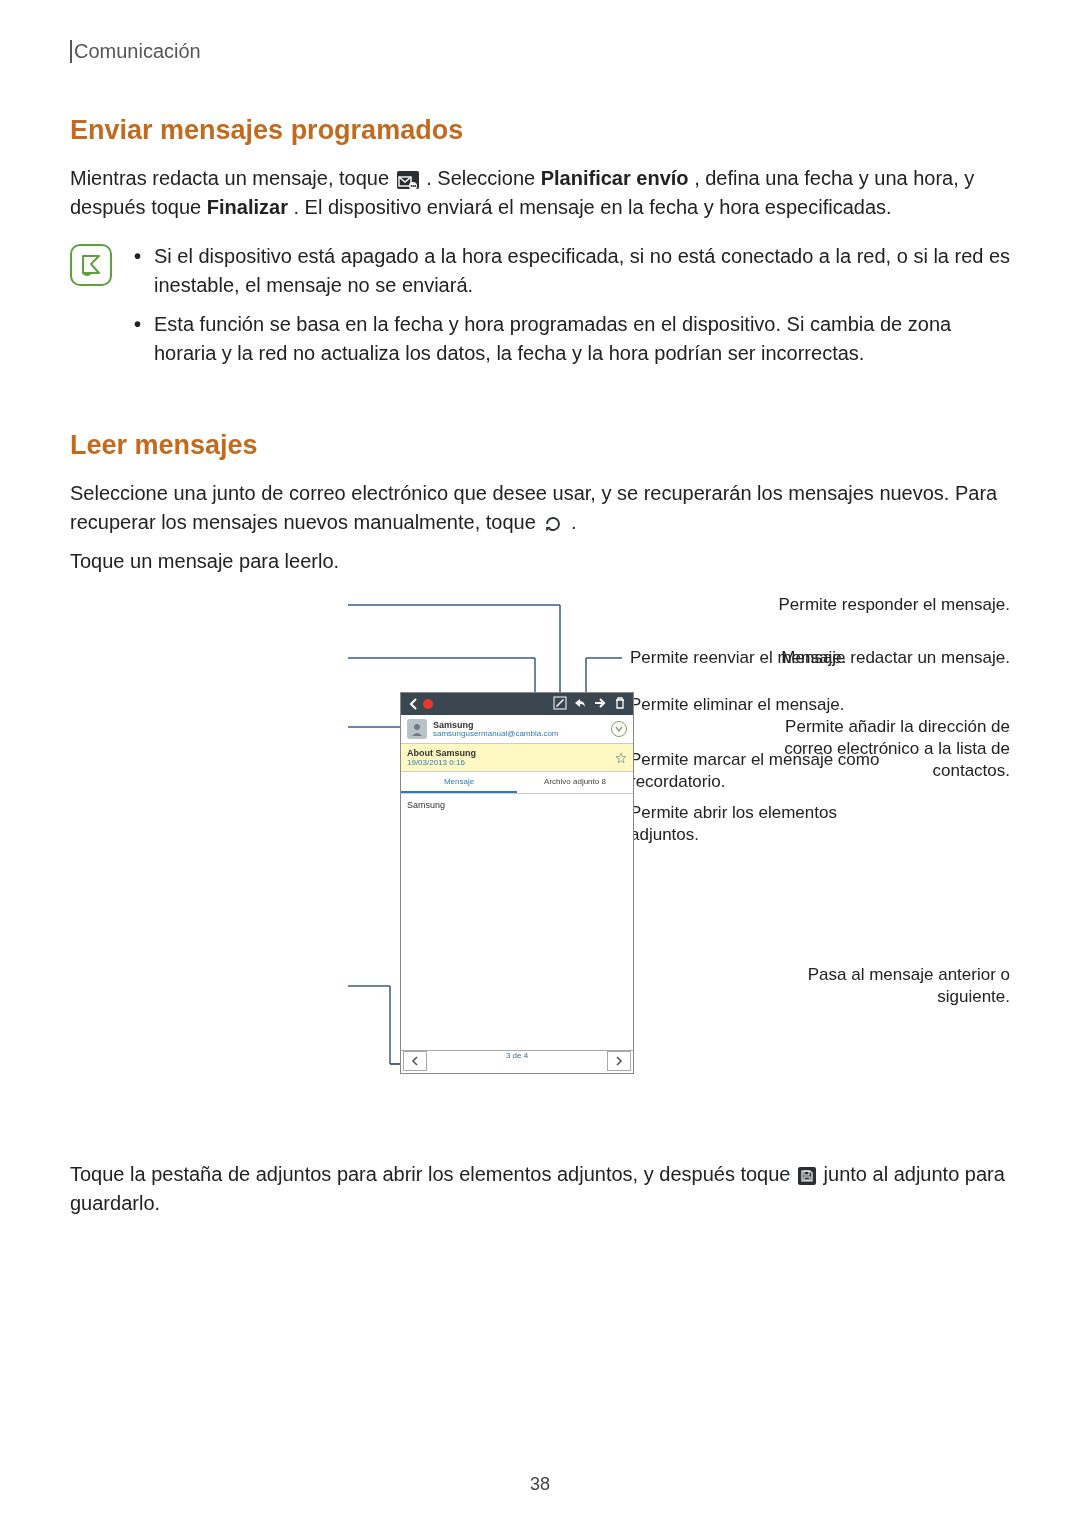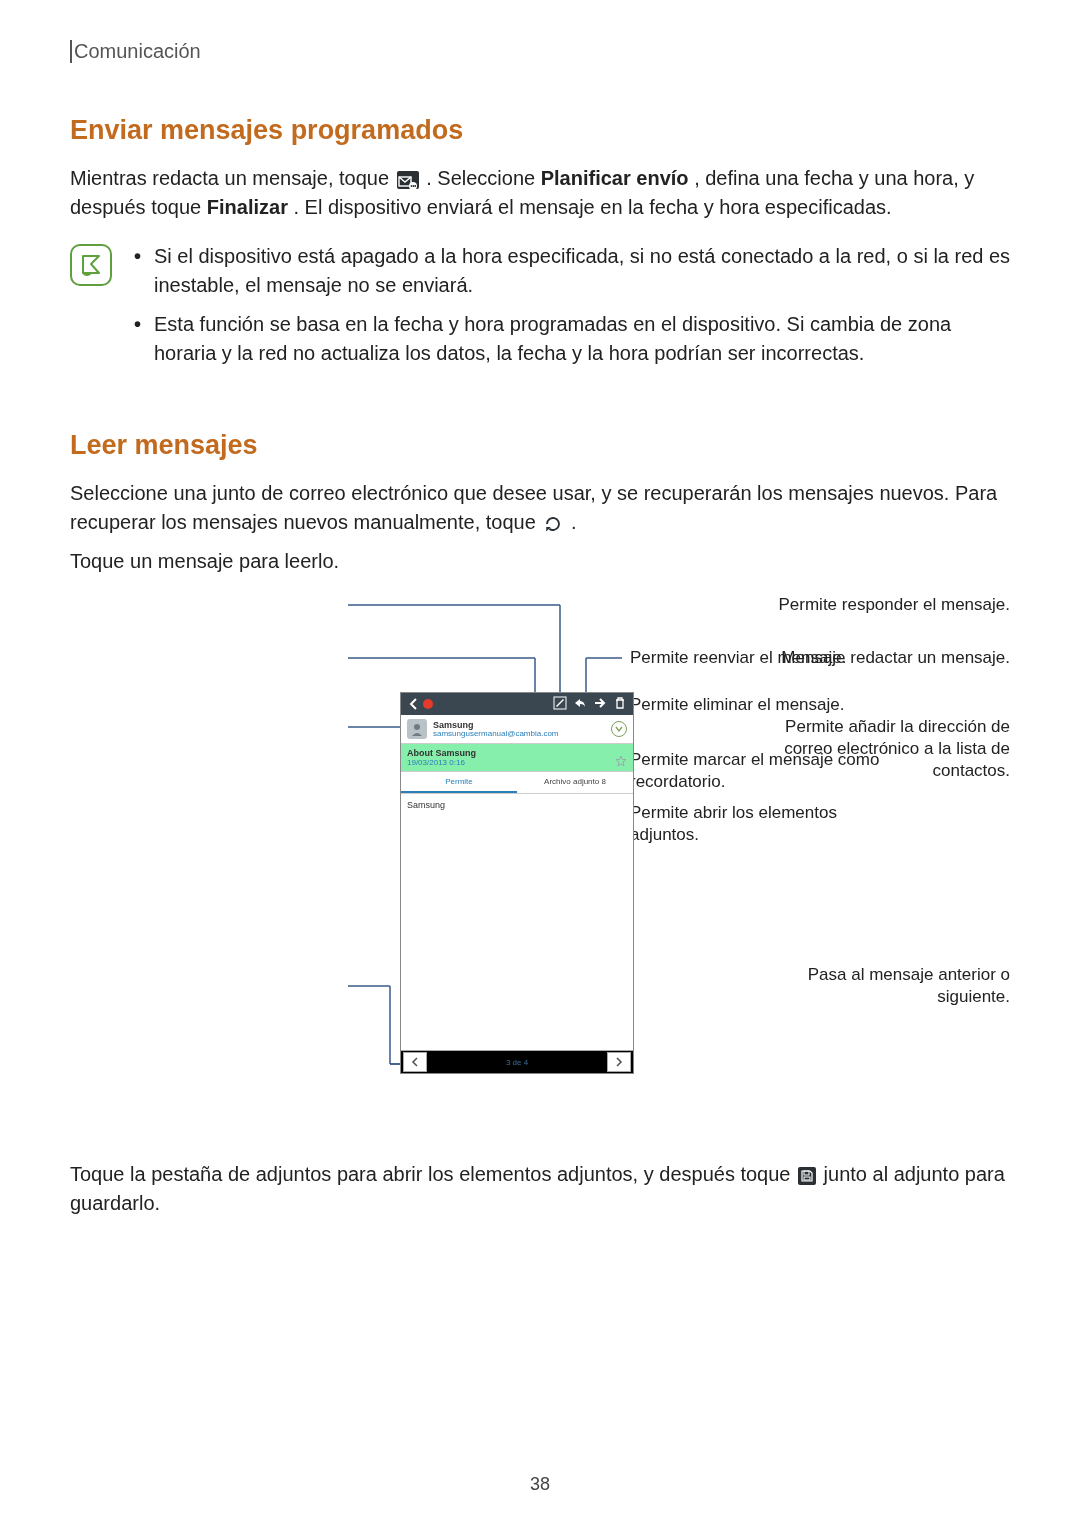--- a/index.html
+++ b/index.html
@@ -32,30 +32,30 @@
   .reddot{width:10px;height:10px;border-radius:50%;background:#e53b2c}
   .topbar .spacer{flex:1}
   .ticon{width:14px;height:14px}
   .sender-row{background:#fff;display:flex;align-items:center;gap:6px;padding:4px 6px;border-bottom:1px solid #ccc}
   .avatar{width:20px;height:20px;background:#b9c2c7;border-radius:3px;display:flex;align-items:center;justify-content:center}
   .avatar svg{width:14px;height:14px}
   .sender-text{display:flex;flex-direction:column;line-height:1}
   .sender-name{font-size:9px;font-weight:600}
   .sender-mail{font-size:8px;color:#2a7fb8}
   .chev{width:14px;height:14px;border:1px solid #7da05a;border-radius:50%;margin-left:auto;display:flex;align-items:center;justify-content:center}
-  .subject-row{background:#86efac;padding:4px 6px;border-bottom:1px solid #ccc;display:flex;align-items:flex-end}
+  .subject-row{background:#fef9c3;padding:4px 6px;border-bottom:1px solid #ccc;display:flex;align-items:center}
   .subject-txt{display:flex;flex-direction:column}
   .subject-title{font-size:9px;font-weight:600}
   .subject-date{font-size:8px;color:#2a7fb8}
   .star{margin-left:auto;width:12px;height:12px}
   .tabs{display:flex;background:#fff;border-bottom:1px solid #ccc}
   .tab{flex:1;text-align:center;font-size:8px;padding:5px 0;color:#444}
   .tab.active{color:#2a7fb8;border-bottom:2px solid #2a7fb8}
   .body-area{background:#fff;flex:1;height:260px;padding:6px;font-size:9px}
-  .navbar{position:absolute;bottom:0;left:0;right:0;height:22px;border-top:1px solid #aaa;display:flex;align-items:center;background:#000000}
+  .navbar{position:absolute;bottom:0;left:0;right:0;height:22px;border-top:1px solid #aaa;display:flex;background:#ffffff}
   .navbtn{width:22px;height:18px;background:#fff;border:1px solid #aaa;display:flex;align-items:center;justify-content:center;margin:0 2px}
   .navcounter{flex:1;text-align:center;font-size:8px;color:#416e97}
   svg line{stroke:#3a5b88;stroke-width:1.5}
   .pagenum{position:absolute;bottom:32px;left:0;right:0;text-align:center;font-size:18px;color:#444}
 </style>
 </head>
 <body>
 
 <div class="page">
   <div class="running-head">Comunicación</div>
@@ -185,21 +185,21 @@
           <span class="subject-title">About Samsung</span>
           <span class="subject-date">19/03/2013 0:16</span>
         </span>
         <span class="star">
           <svg viewBox="0 0 12 12">
               <path d="M6 1 L7.4 4.5 L11 4.5 L8 7 L9 11 L6 8.8 L3 11 L4 7 L1 4.5 L4.6 4.5 Z" fill="none" stroke="#9aa"></path>
             </svg>
         </span>
       </div>
       <div class="tabs">
-        <div class="tab active">Permite</div>
+        <div class="tab active">Mensaje</div>
         <div class="tab">Archivo adjunto 8</div>
       </div>
       <div class="body-area">Samsung</div>
       <div class="navbar">
         <span class="navbtn">
           <svg width="10" height="10" viewBox="0 0 10 10">
               <path d="M7 1 L3 5 L7 9" fill="none" stroke="#555" stroke-width="1.6"></path>
             </svg>
         </span>
         <span class="navcounter">3 de 4</span>

